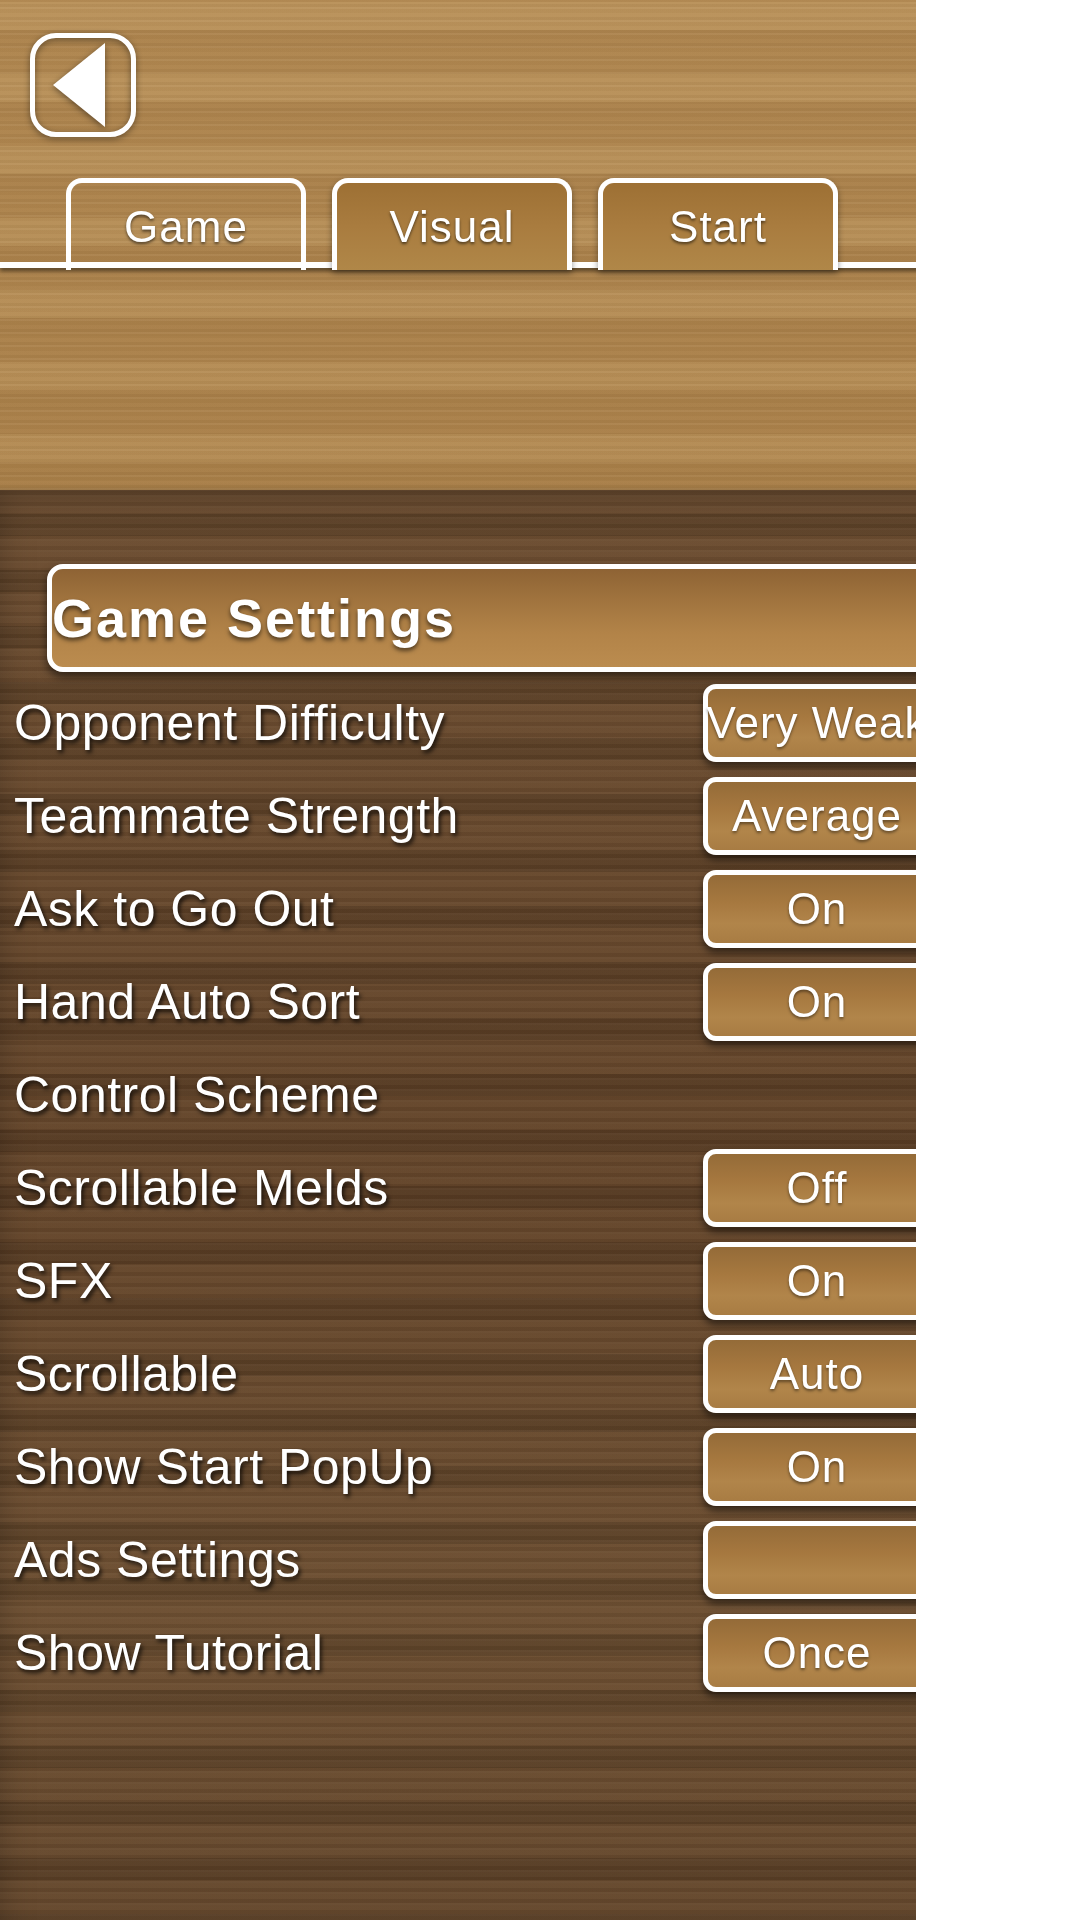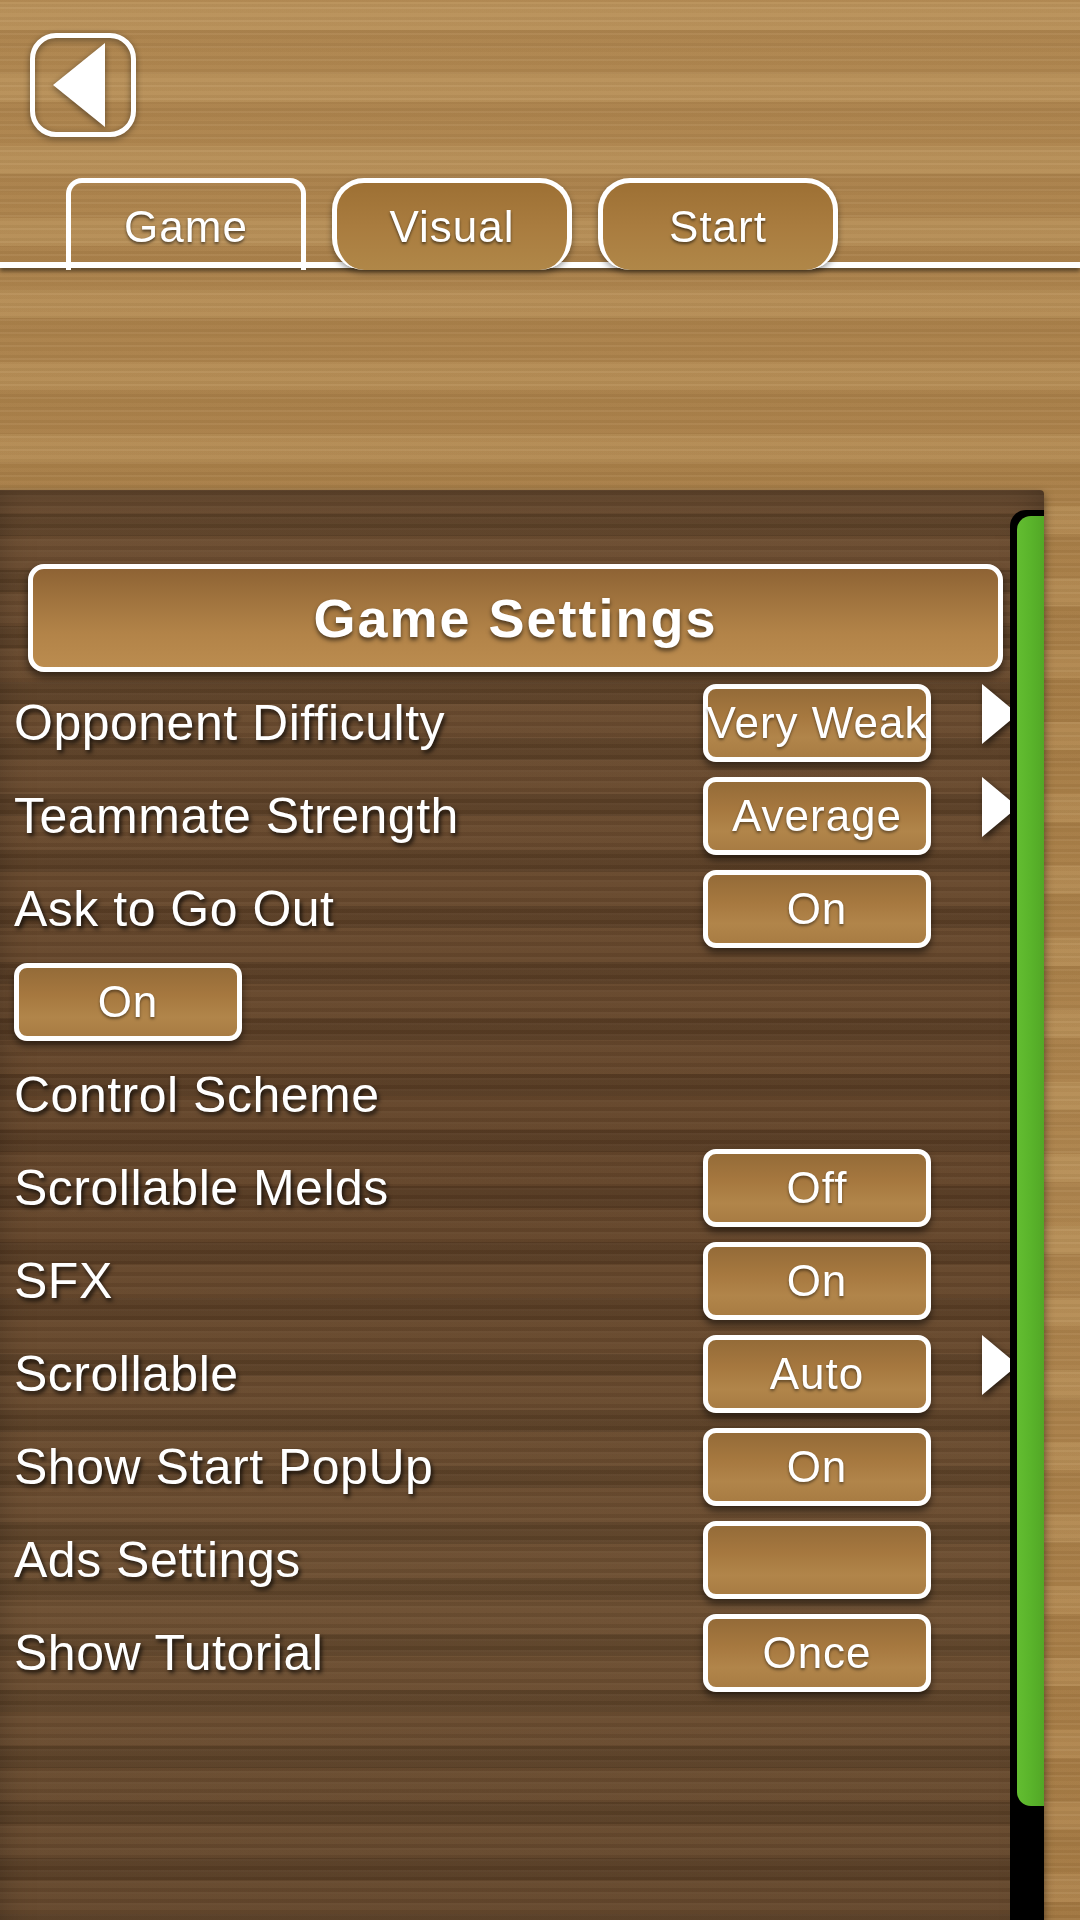--- a/index.html
+++ b/index.html
@@ -7,21 +7,21 @@
   html, body {
     width: 1080px;
     height: 1920px;
     overflow: hidden;
     font-family: "Liberation Sans", sans-serif;
   }
 
   
   #screen {
     position: relative;
-    width: 1080px;
+    width: 916px;
     height: 1920px;
     background-color: #b0884f;
     background-image:
       repeating-linear-gradient(
         0deg,
         rgba(255,255,255,0.045) 0px,
         rgba(255,255,255,0.045) 2px,
         rgba(0,0,0,0.030) 2px,
         rgba(0,0,0,0.030) 5px,
         rgba(255,255,255,0.020) 5px,
@@ -94,21 +94,20 @@
     cursor: pointer;
     font-size: 44px;
     letter-spacing: 1px;
     color: #ffffff;
     text-shadow: 0 2px 3px rgba(0,0,0,0.55);
     z-index: 3;
   }
   .tab.inactive {
     background: linear-gradient(180deg, #9d7034 0%, #a97c3f 50%, #b08748 100%);
     box-shadow: 0 3px 6px rgba(0,0,0,0.4);
-    border-radius: 32px;
   }
   .tab.active {
     background: transparent;
     z-index: 5;
   }
   .tab.active::after {
     content: "";
     position: absolute;
     left: -5px; right: -5px;
     bottom: -8px;
@@ -151,30 +150,30 @@
       ),
       linear-gradient(180deg, #66492e 0%, #5d4027 45%, #674b2f 72%, #5a3f27 100%);
     border-radius: 4px;
     box-shadow: inset 0 0 40px rgba(0,0,0,0.35), 0 4px 10px rgba(0,0,0,0.5);
     overflow: hidden;
   }
 
   
   #header-bar {
     position: absolute;
-    left: 36px;
+    left: 55px;
     top: 74px;
     width: 975px;
     height: 108px;
     border: 5px solid #ffffff;
     border-radius: 16px;
     background: linear-gradient(180deg, #8e6334 0%, #a2753f 35%, #b28348 65%, #bb8c4f 100%);
     display: flex;
     align-items: center;
-    justify-content: center;
+    justify-content: flex-start;
     box-shadow: 0 5px 8px rgba(0,0,0,0.55);
     z-index: 6;
   }
   #header-bar .title {
     font-size: 54px;
     font-weight: bold;
     color: #ffffff;
     letter-spacing: 2px;
     text-shadow: 0 3px 4px rgba(0,0,0,0.55);
   }
@@ -316,20 +315,21 @@
           <div class="row">
             <div class="row-label">Ask to Go Out</div>
             <div class="value-wrap">
               <div class="value-btn">
                 <span class="val-text">On</span>
               </div>
               <div class="arrow-spacer"></div>
             </div>
           </div>
           <div class="row">
+            <div class="row-label">Hand Auto Sort</div>
             <div class="value-wrap">
               <div class="value-btn">
                 <span class="val-text">On</span>
               </div>
               <div class="arrow-spacer"></div>
             </div>
           </div>
           <div class="row">
             <div class="row-label">Control Scheme</div>
           </div>

